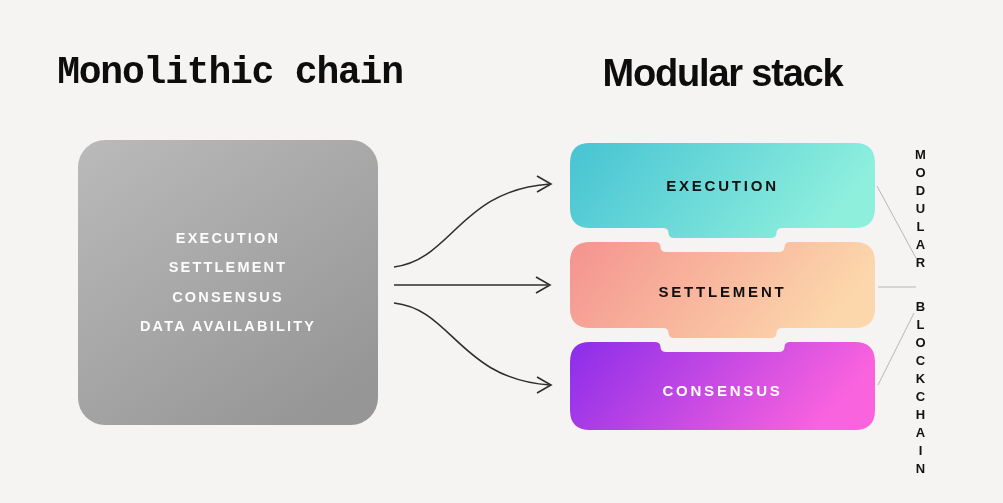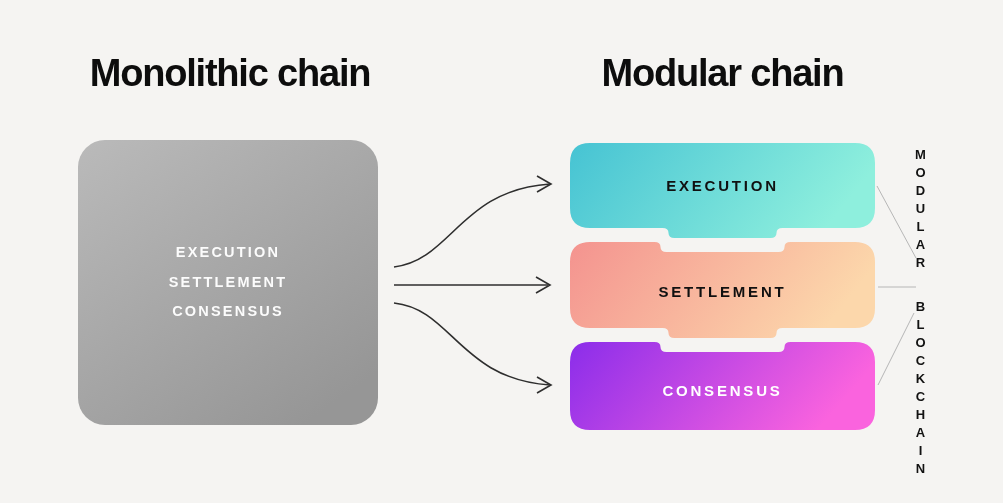--- a/index.html
+++ b/index.html
@@ -14,21 +14,21 @@
   }
   .title {
     position: absolute;
     font-size: 38px;
     font-weight: 700;
     letter-spacing: -1.2px;
     color: #0d0d0d;
     text-align: center;
     line-height: 1;
   }
-  .title.mono { left: 40px; top: 54px; width: 380px; }
+  .title.mono { left: 40px; top: 54px; width: 380px; font-family: Liberation Mono, monospace; }
   .title.modu { left: 570px; top: 54px; width: 305px; }
 
   .mono-box { position: absolute; left: 78px; top: 140px; width: 300px; height: 285px; }
   .mono-box svg { display: block; }
   .mono-layers {
     position: absolute; inset: 0;
     display: flex; flex-direction: column;
     align-items: center; justify-content: center;
   }
   .mono-layer {
@@ -85,36 +85,37 @@
     color: #121212;
     white-space: nowrap;
   }
 </style>
 </head>
 <body>
 
 <div class="canvas">
 
   <div class="title mono">Monolithic chain</div>
-  <div class="title modu">Modular chain</div>
+  <div class="title modu">Modular stack</div>
 
   <div class="mono-box">
     <svg width="300" height="285" viewBox="0 0 300 285">
       <defs>
         <linearGradient id="g-mono" x1="0" y1="0" x2="0.75" y2="1">
           <stop offset="0%" stop-color="#bababa"></stop>
           <stop offset="100%" stop-color="#969696"></stop>
         </linearGradient>
       </defs>
       <rect x="0" y="0" width="300" height="285" rx="27" fill="url(#g-mono)"></rect>
     </svg>
     <div class="mono-layers">
       <div class="mono-layer">EXECUTION</div>
       <div class="mono-layer">SETTLEMENT</div>
       <div class="mono-layer">CONSENSUS</div>
+      <div class="mono-layer">DATA AVAILABILITY</div>
     </div>
   </div>
 
   <svg class="arrows-svg" width="190" height="245" viewBox="0 0 190 245">
     <g>
       <path d="M14 109 C72 102 80 32 170 26"></path>
       <path d="M157 18 L171 26 L157 34"></path>
     </g>
     <g>
       <path d="M14 127 H168"></path>

